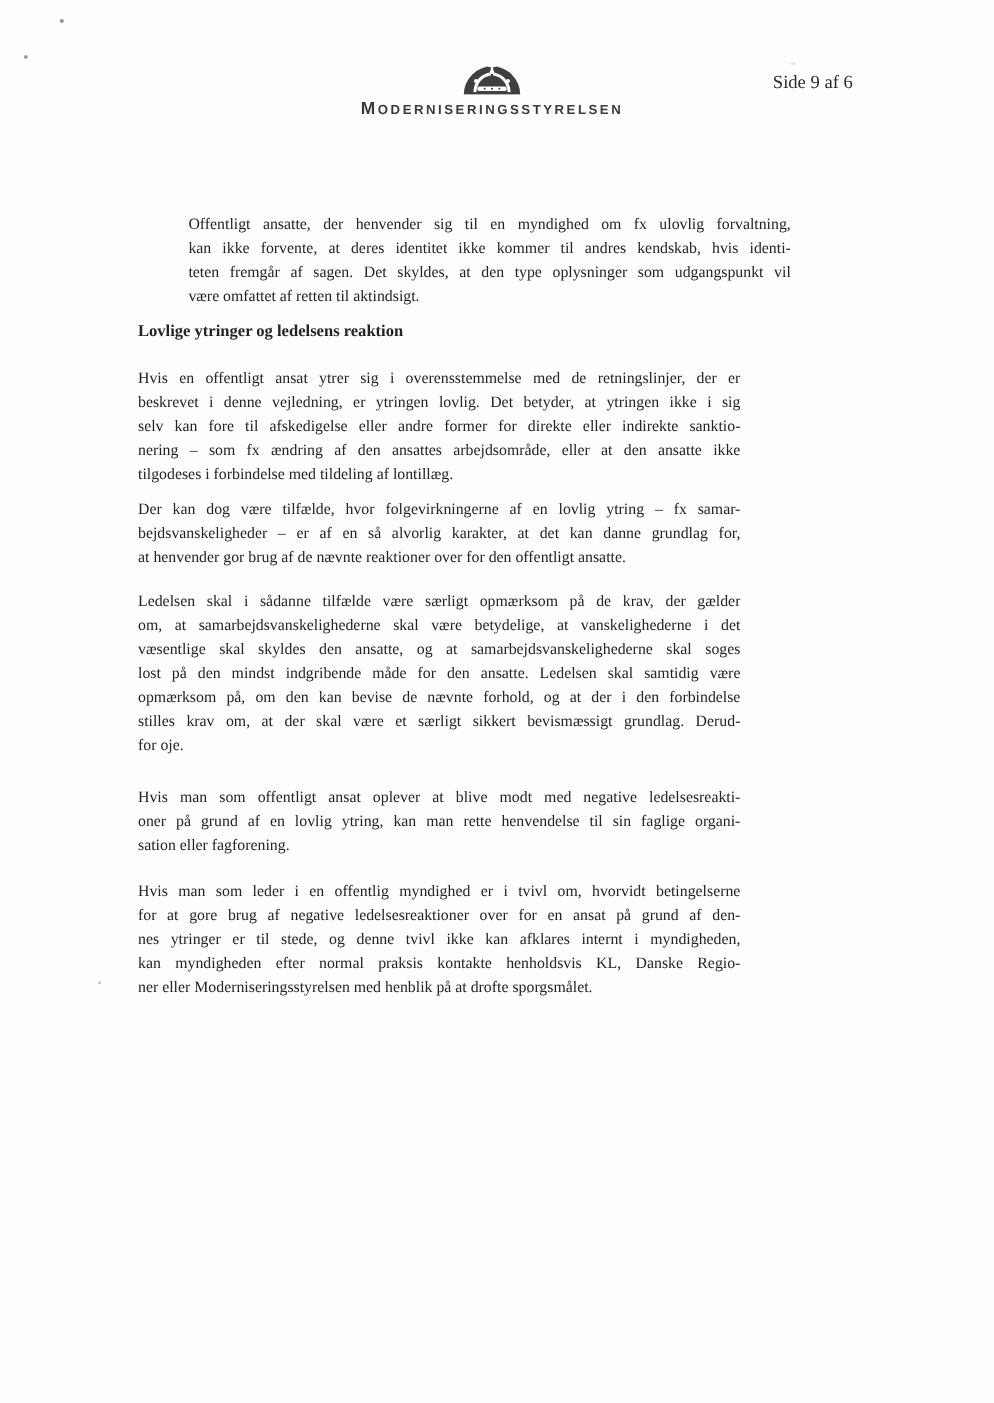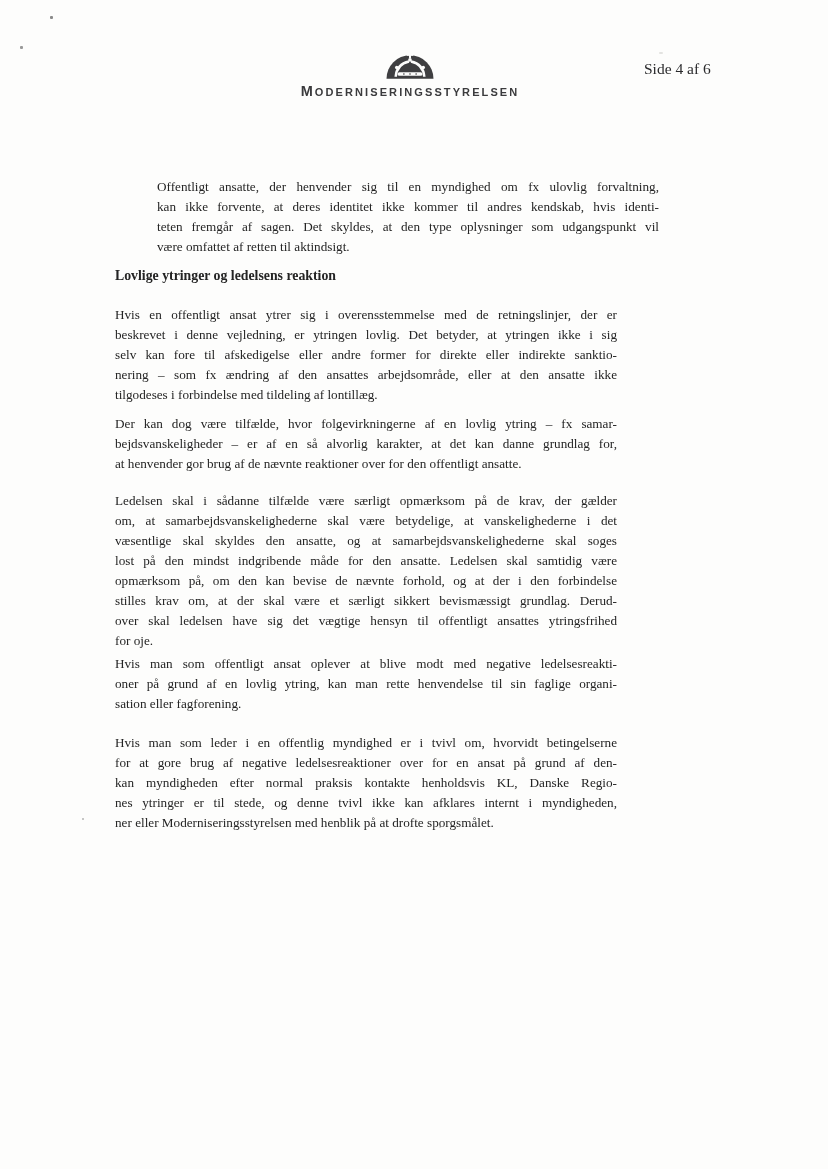--- a/index.html
+++ b/index.html
@@ -94,21 +94,21 @@
       <circle cx="21" cy="34" r="3.4" fill="#fdfdfc"></circle>
       <circle cx="73" cy="34" r="3.4" fill="#fdfdfc"></circle>
       <rect x="23" y="43" width="48" height="7" rx="3" fill="#fdfdfc"></rect>
       <circle cx="35" cy="46.5" r="1.6" fill="#3f3f41"></circle>
       <circle cx="47" cy="46.5" r="1.6" fill="#3f3f41"></circle>
       <circle cx="59" cy="46.5" r="1.6" fill="#3f3f41"></circle>
     </svg>
     <div class="logo-text">MODERNISERINGSSTYRELSEN</div>
   </div>
 
-  <div class="page-num">Side 4 af 6</div>
+  <div class="page-num">Side 9 af 6</div>
 
   <div class="doc-body">
       <div class="block paragraph" style="top: 177px; margin-left: 42px;">
         <div class="line j">Offentligt ansatte, der henvender sig til en myndighed om fx ulovlig forvaltning,</div>
         <div class="line j">kan ikke forvente, at deres identitet ikke kommer til andres kendskab, hvis identi-</div>
         <div class="line j">teten fremgår af sagen. Det skyldes, at den type oplysninger som udgangspunkt vil</div>
         <div class="line">være omfattet af retten til aktindsigt.</div>
       </div>
       <div class="block heading" style="top: 266px;">
         <div class="line">Lovlige ytringer og ledelsens reaktion</div>
@@ -125,30 +125,29 @@
         <div class="line j">bejdsvanskeligheder – er af en så alvorlig karakter, at det kan danne grundlag for,</div>
         <div class="line">at henvender gor brug af de nævnte reaktioner over for den offentligt ansatte.</div>
       </div>
       <div class="block paragraph" style="top: 491px;">
         <div class="line j">Ledelsen skal i sådanne tilfælde være særligt opmærksom på de krav, der gælder</div>
         <div class="line j">om, at samarbejdsvanskelighederne skal være betydelige, at vanskelighederne i det</div>
         <div class="line j">væsentlige skal skyldes den ansatte, og at samarbejdsvanskelighederne skal soges</div>
         <div class="line j">lost på den mindst indgribende måde for den ansatte. Ledelsen skal samtidig være</div>
         <div class="line j">opmærksom på, om den kan bevise de nævnte forhold, og at der i den forbindelse</div>
         <div class="line j">stilles krav om, at der skal være et særligt sikkert bevismæssigt grundlag. Derud-</div>
-        <div class="line j">over skal ledelsen have sig det vægtige hensyn til offentligt ansattes ytringsfrihed</div>
         <div class="line">for oje.</div>
       </div>
       <div class="block paragraph" style="top: 654px;">
         <div class="line j">Hvis man som offentligt ansat oplever at blive modt med negative ledelsesreakti-</div>
         <div class="line j">oner på grund af en lovlig ytring, kan man rette henvendelse til sin faglige organi-</div>
         <div class="line">sation eller fagforening.</div>
       </div>
       <div class="block paragraph" style="top: 733px;">
         <div class="line j">Hvis man som leder i en offentlig myndighed er i tvivl om, hvorvidt betingelserne</div>
         <div class="line j">for at gore brug af negative ledelsesreaktioner over for en ansat på grund af den-</div>
+        <div class="line j">nes ytringer er til stede, og denne tvivl ikke kan afklares internt i myndigheden,</div>
         <div class="line j">kan myndigheden efter normal praksis kontakte henholdsvis KL, Danske Regio-</div>
-        <div class="line j">nes ytringer er til stede, og denne tvivl ikke kan afklares internt i myndigheden,</div>
         <div class="line">ner eller Moderniseringsstyrelsen med henblik på at drofte sporgsmålet.</div>
       </div>
     </div>
 
 </div>
 
 </body></html>

